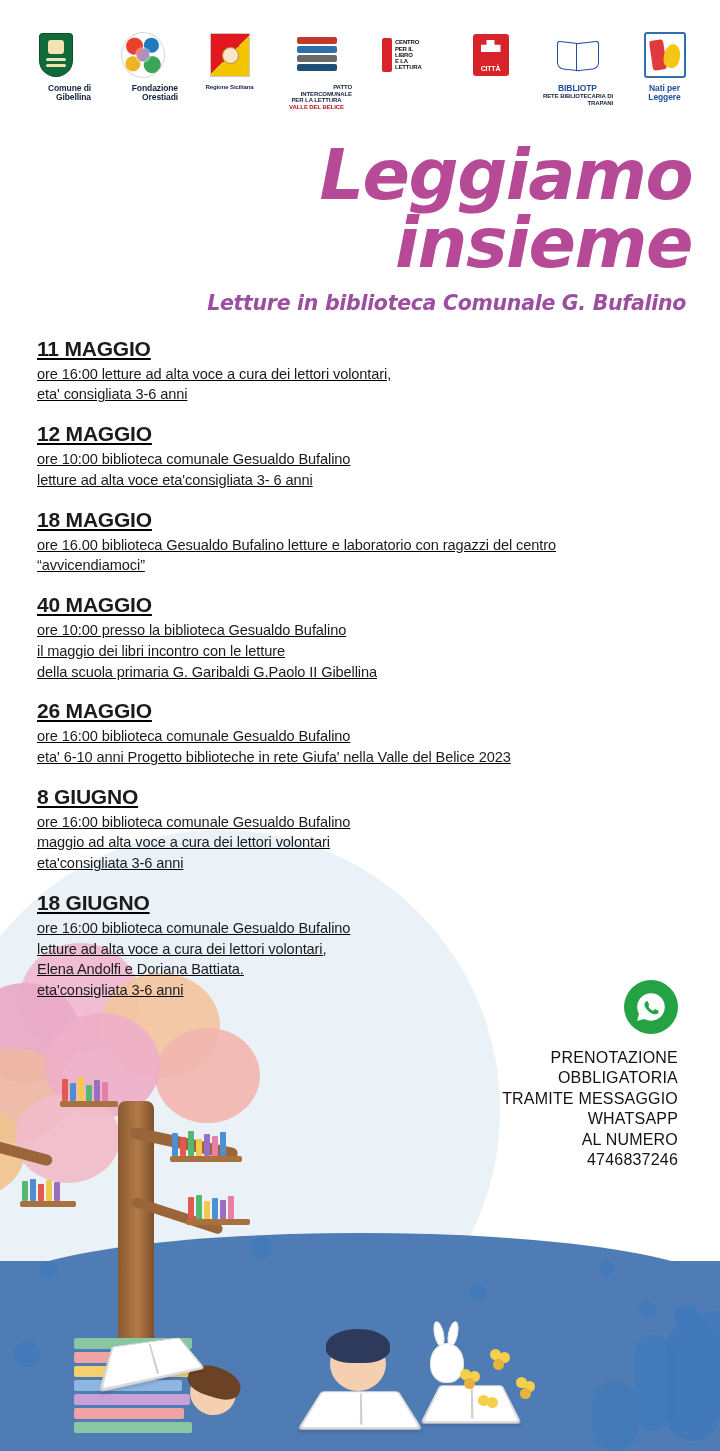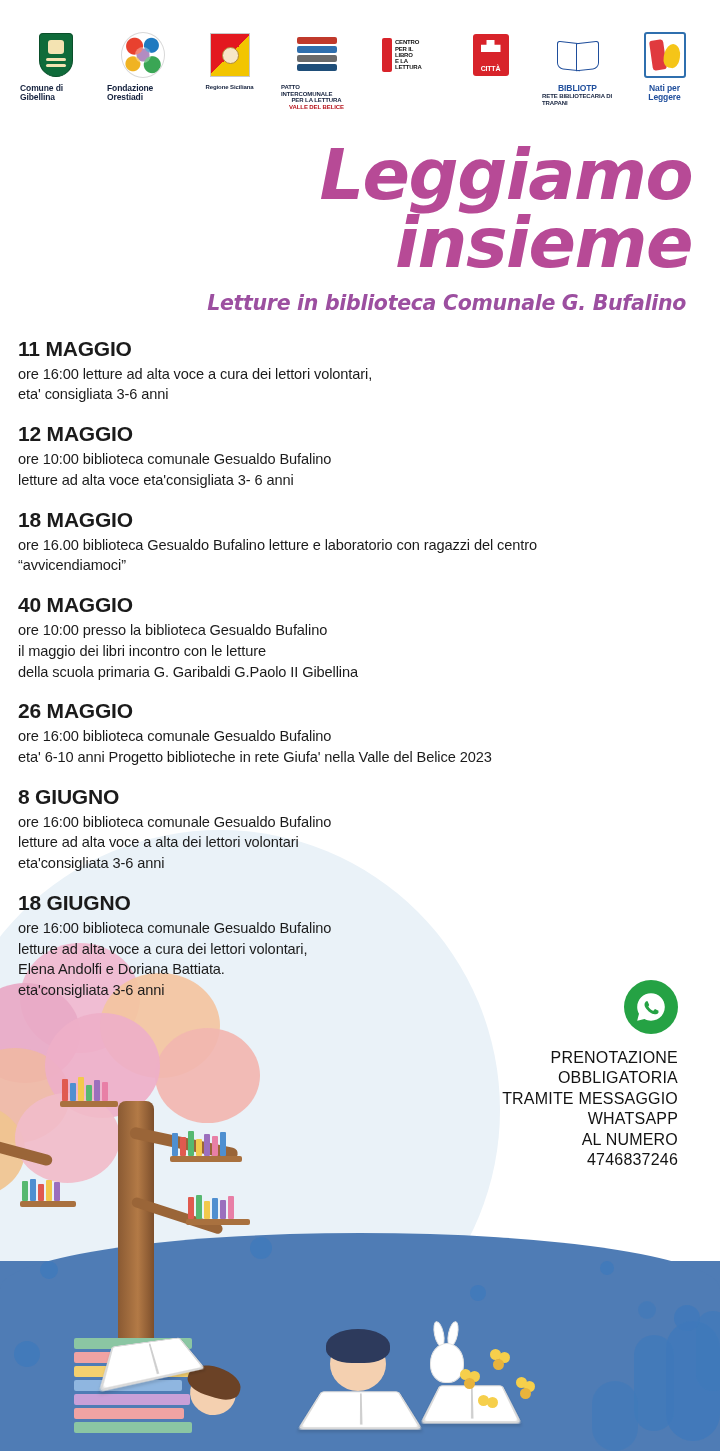--- a/index.html
+++ b/index.html
@@ -68,21 +68,21 @@
     height: 50px;
     display: flex;
     align-items: center;
     justify-content: center;
     margin-bottom: 4px;
   }
   .logo-caption {
     font-size: 8.5px;
     font-weight: bold;
     color: #14213d;
-    text-align: left;
+    text-align: right;
     line-height: 1.1;
     letter-spacing: -0.1px;
   }
   .logo-caption.tiny { font-size: 6px; font-weight: bold; }
   .logo-caption.red { color: #b5121b; }
   .logo-caption.blue { color: #1f4e9c; }
 
   
   .shield {
     width: 34px; height: 44px;
@@ -251,21 +251,22 @@
     font-size: 20.5px;
     color: #9c4fa0;
     letter-spacing: -.3px;
     padding-right: 6px;
   }
 
   
   .schedule {
     position: relative;
     z-index: 5;
-    padding: 22px 30px 0 18px;
+    padding: 22px 30px 0 37px;
+    text-decoration: underline;
   }
   .event { margin-bottom: 17px; }
   .event-date {
     font-size: 21px;
     font-weight: bold;
     color: #1b1b1b;
     letter-spacing: -.2px;
     margin-bottom: 3px;
   }
   .event-line {
@@ -488,21 +489,21 @@
 
     <div class="event">
       <div class="event-date">26 MAGGIO</div>
       <div class="event-line">ore 16:00 biblioteca comunale Gesualdo Bufalino</div>
       <div class="event-line">eta' 6-10 anni Progetto biblioteche in rete Giufa' nella Valle del Belice 2023</div>
     </div>
 
     <div class="event">
       <div class="event-date">8 GIUGNO</div>
       <div class="event-line">ore 16:00 biblioteca comunale Gesualdo Bufalino</div>
-      <div class="event-line">letture ad alta voce a alta dei lettori volontari</div>
+      <div class="event-line">maggio ad alta voce a cura dei lettori volontari</div>
       <div class="event-line">eta'consigliata  3-6 anni</div>
     </div>
 
     <div class="event">
       <div class="event-date">18 GIUGNO</div>
       <div class="event-line">ore 16:00 biblioteca comunale Gesualdo Bufalino</div>
       <div class="event-line">letture ad alta voce a cura dei lettori volontari,</div>
       <div class="event-line">Elena Andolfi e Doriana Battiata.</div>
       <div class="event-line">eta'consigliata 3-6 anni</div>
     </div>

